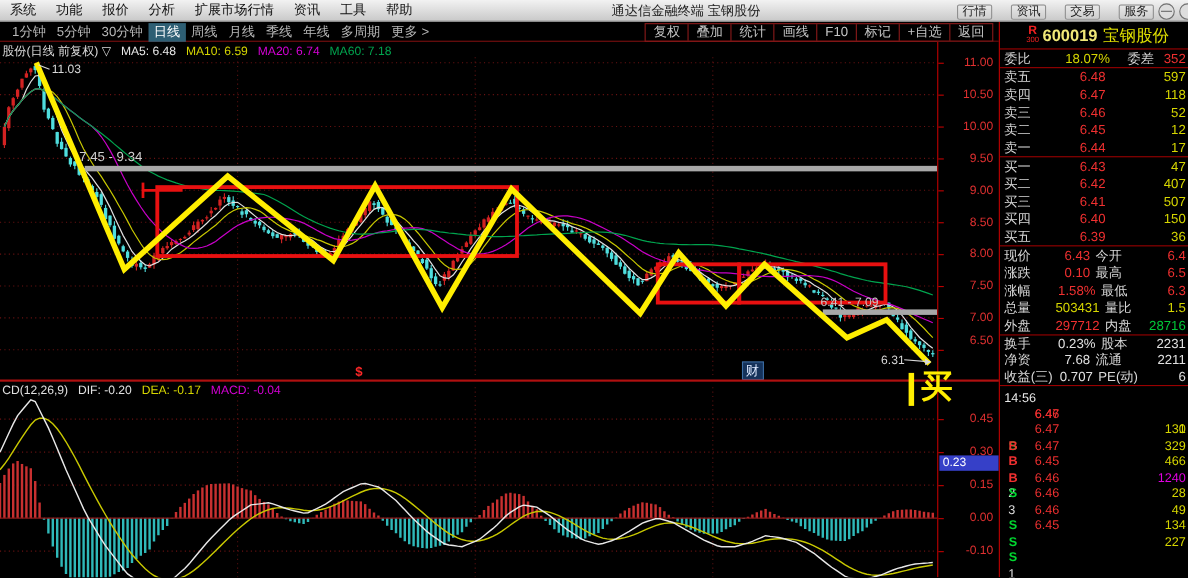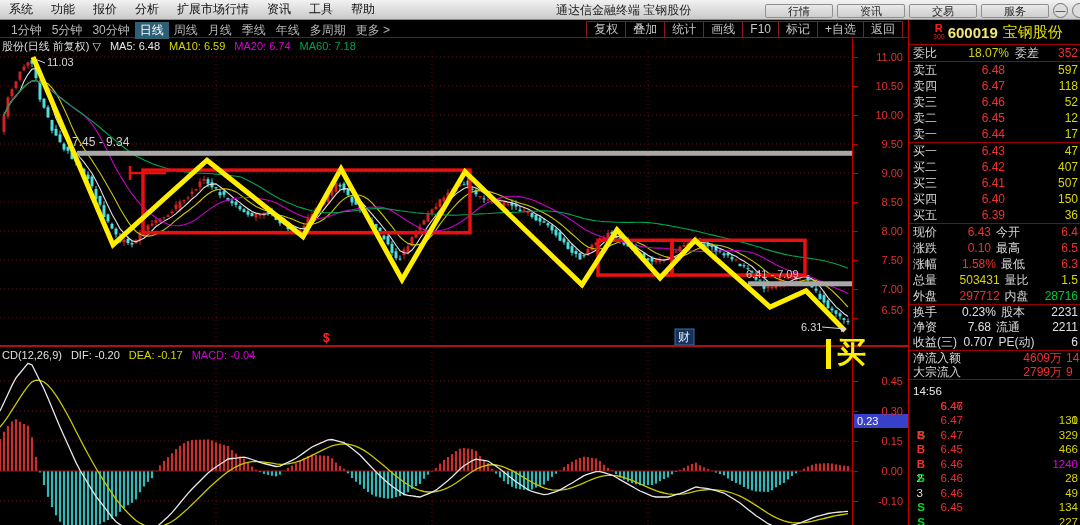--- a/index.html
+++ b/index.html
@@ -6,21 +6,21 @@
   #screen{position:relative;width:1080px;height:525px;background:#000;overflow:hidden;
     font-family:"Liberation Sans","DejaVu Sans",sans-serif;-webkit-font-smoothing:none;}
   
   #menubar{position:absolute;left:0;top:0;width:1080px;height:20px;
     background:linear-gradient(#f2f2f2,#c9c9c9);border-bottom:1px solid #8a8a8a;
     display:flex;align-items:flex-end;box-sizing:border-box;}
   .menu-item{font-size:12px;color:#101010;padding:0 9px;line-height:19px;cursor:default;}
   #win-title{position:absolute;left:556px;top:0;font-size:12px;color:#222;line-height:20px;white-space:nowrap;}
   #titlebar-right{position:absolute;right:2px;top:1px;display:flex;align-items:center;}
   .tb-btn{font-size:11px;color:#222;background:linear-gradient(#e9e9e9,#cdcdcd);
-    border:1px solid #909090;border-radius:2px;margin-left:4px;padding:0 22px;line-height:14px;height:16px;box-sizing:border-box;}
+    border:1px solid #909090;border-radius:2px;margin-left:17px;padding:0 4px;line-height:14px;height:16px;box-sizing:border-box;}
   .win-circle{width:15px;height:15px;border-radius:50%;border:1px solid #707070;background:#ddd;
     margin-left:4px;font-size:10px;line-height:13px;text-align:center;color:#333;box-sizing:border-box;}
   
   #toolbar{position:absolute;left:0;top:20px;width:908px;height:18px;background:#000;
     border-bottom:1px solid #7a1010;box-sizing:border-box;}
   .period{display:inline-block;font-size:12px;color:#b8b8b8;padding:0 5px;line-height:17px;}
   .period.sel{background:#2e5f74;color:#fff;}
   #actions{position:absolute;right:5px;top:1px;display:flex;border:1px solid #8a1a1a;}
   .action{font-size:12px;color:#c6c6c6;line-height:15px;padding:0 7px;border-left:1px solid #8a1a1a;}
   .action:first-child{border-left:none;}
@@ -54,21 +54,21 @@
   #p-name{color:#e0e000;font-size:15px;}
   .sec{border-bottom:1px solid #9a0000;padding:0 2px 0 4px;}
   .row16{height:16px;line-height:16px;display:flex;}
   .row15{height:15px;line-height:15px;display:flex;}
   .row14{height:14px;line-height:14px;display:flex;}
   .rowT{height:14.55px;line-height:14.5px;display:flex;font-size:11.5px;flex-direction:column;}
   .lab{color:#d8d8d8;}
   .c-r{color:#f03030;} .c-y{color:#d6d600;}
   
   .ob-l{width:34px;} .ob-p{width:58px;text-align:right;} .ob-v{flex:1;text-align:right;}
-  .wb-v1{width:62px;text-align:right;} .wb-l2{width:34px;margin-left:6px;} .wb-v2{flex:1;text-align:right;}
+  .wb-v1{width:62px;text-align:right;} .wb-l2{width:34px;margin-left:6px;text-align:right;} .wb-v2{flex:1;text-align:right;}
   .in-l{width:52px;} .in-v1{flex:1;text-align:right;} .in-l2{width:42px;margin-left:5px;} .in-v2{width:40px;text-align:right;}
   .fl-l{width:62px;} .fl-v1{flex:1;text-align:right;} .fl-v2{width:12px;margin-left:4px;color:#f03030;}
   .tt{width:34px;color:#e8e8e8;} .tp{width:50px;text-align:right;} .tv{flex:1;text-align:right;}
   .tb{width:16px;text-align:center;font-weight:bold;} .ttail{width:10px;text-align:right;color:#ddd;}
   #sec-trades{border-bottom:none;padding-top:4px;}
 </style>
 </head>
 <body>
 
 <div id="screen">
@@ -944,32 +944,20 @@
           <span class="lab in-l2">流通</span>
           <span class="in-v2" style="color: rgb(224, 224, 224);">2211</span>
         </div>
         <div class="row15">
           <span class="lab in-l">收益(三)</span>
           <span class="in-v1" style="color: rgb(224, 224, 224);">0.707</span>
           <span class="lab in-l2">PE(动)</span>
           <span class="in-v2" style="color: rgb(224, 224, 224);">6</span>
         </div>
       </div>
-    <div class="sec" id="sec-flows">
-        <div class="row14">
-          <span class="lab fl-l">净流入额</span>
-          <span class="fl-v1 c-r">4609万</span>
-          <span class="fl-v2">14</span>
-        </div>
-        <div class="row14">
-          <span class="lab fl-l">大宗流入</span>
-          <span class="fl-v1 c-r">2799万</span>
-          <span class="fl-v2">9</span>
-        </div>
-      </div>
     <div class="sec" id="sec-trades">
         <div class="rowT">
           <span class="tt">14:56</span>
           <span class="tp c-r">6.46</span>
           <span class="tv" style="color: rgb(214, 214, 0);">130</span>
           <span class="tb" style="color: rgb(0, 216, 48);">S</span>
           <span class="ttail"></span>
         </div>
         <div class="rowT">
           <span class="tt"></span>

